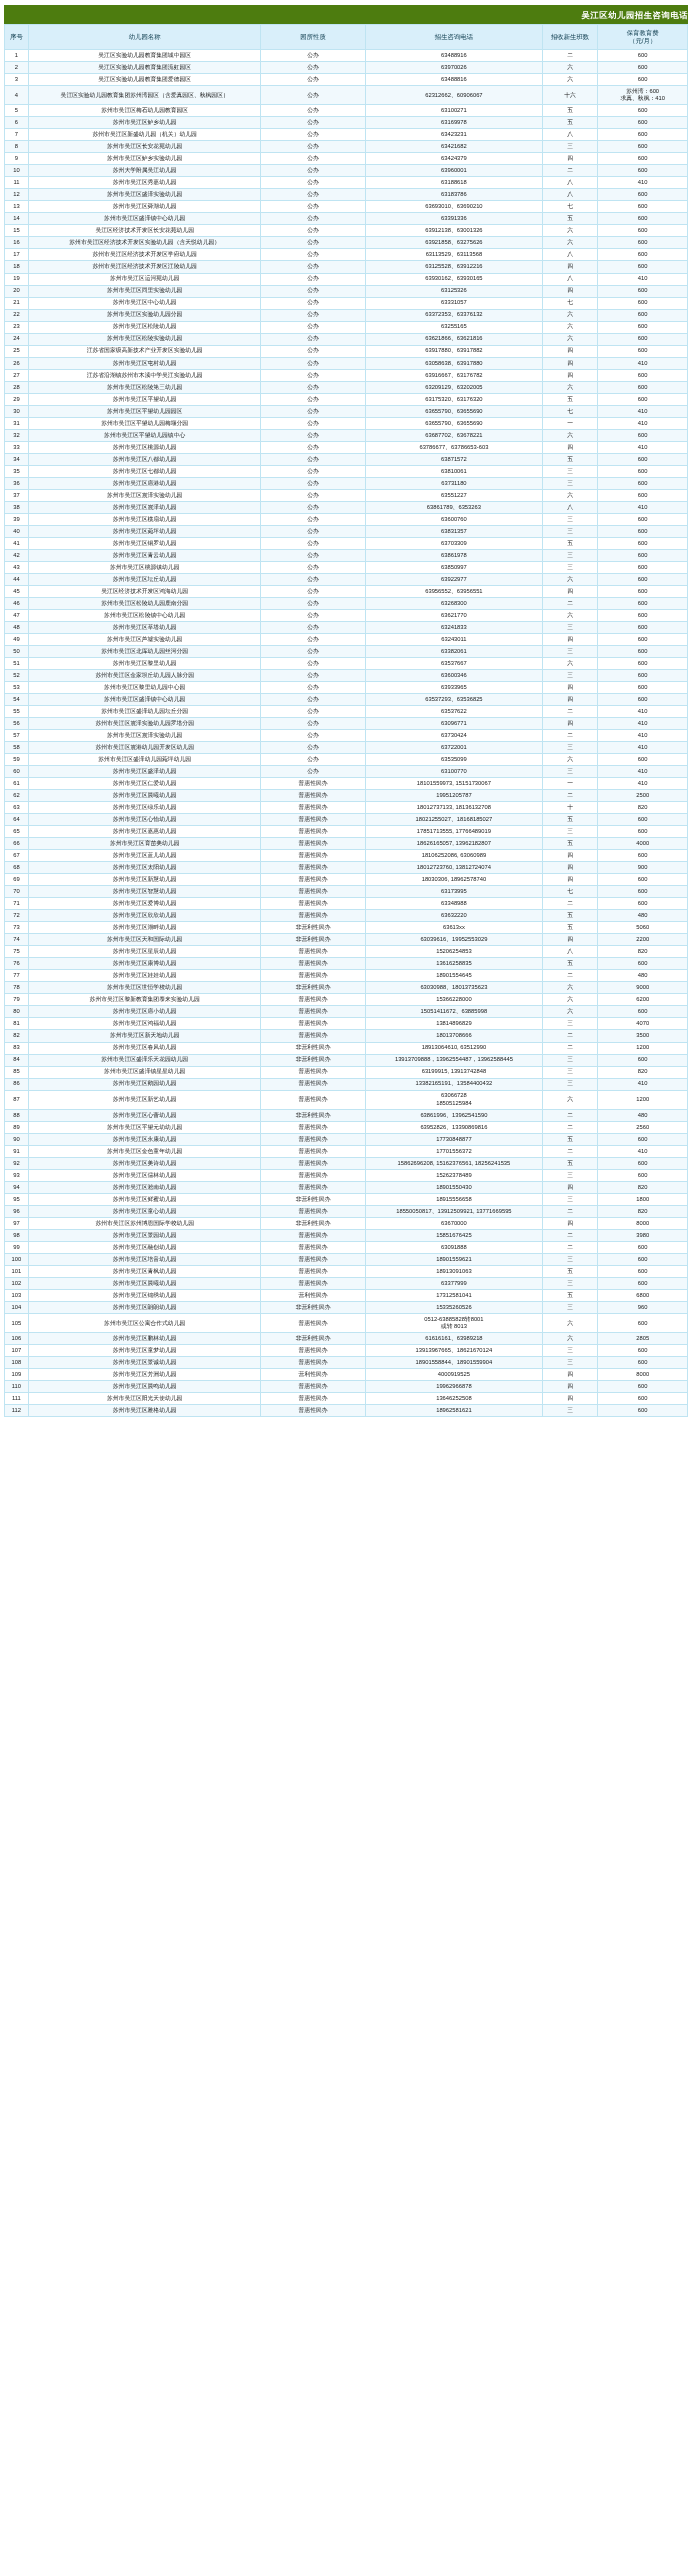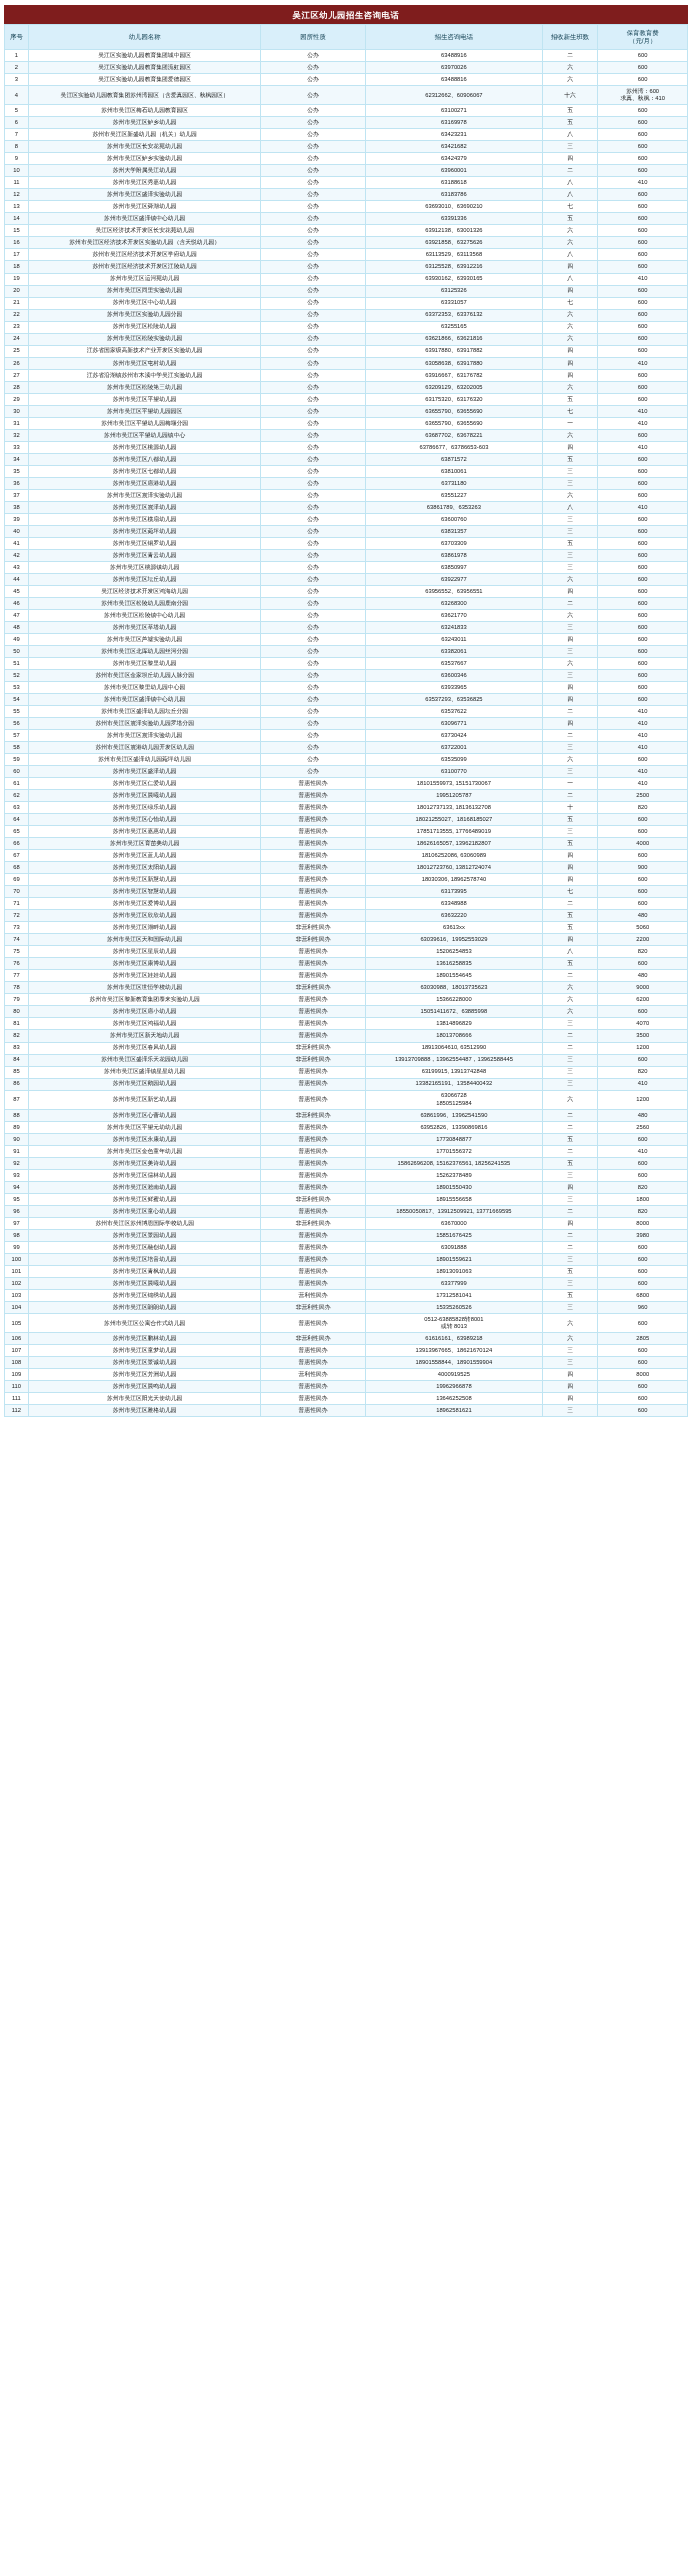--- a/index.html
+++ b/index.html
@@ -8,23 +8,23 @@
     padding: 0;
     background: #ffffff;
     font-family: "Liberation Sans", sans-serif;
     width: 692px;
   }
   .page {
     width: 692px;
     padding: 5.1px 3.8px 6.4px 3.8px;
   }
   .title-bar {
-    background: #7f1d1d;
+    background: #4d7c0f;
     color: #ffffff;
-    text-align: center;
+    text-align: right;
     font-size: 8.3px;
     font-weight: bold;
     padding: 4.5px 0 3.8px 0;
     letter-spacing: 0.6px;
   }
   table.grid {
     width: 100%;
     border-collapse: collapse;
     table-layout: fixed;
   }

